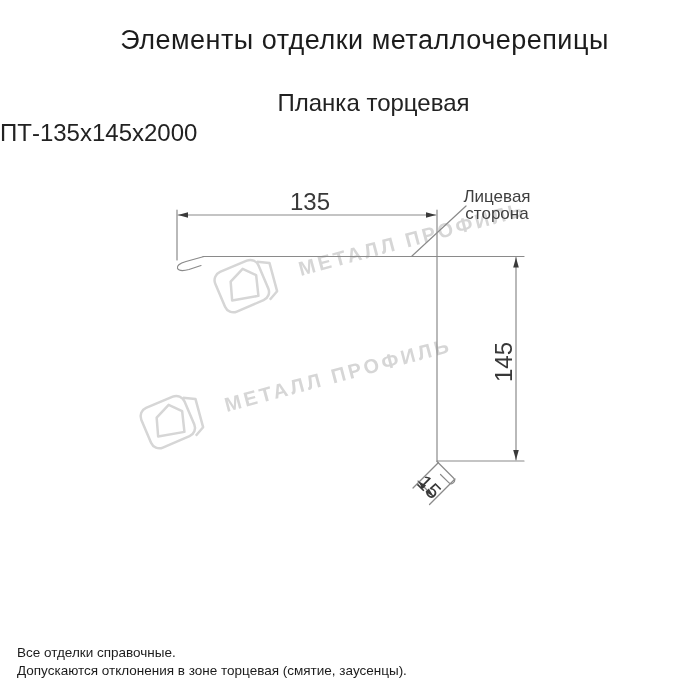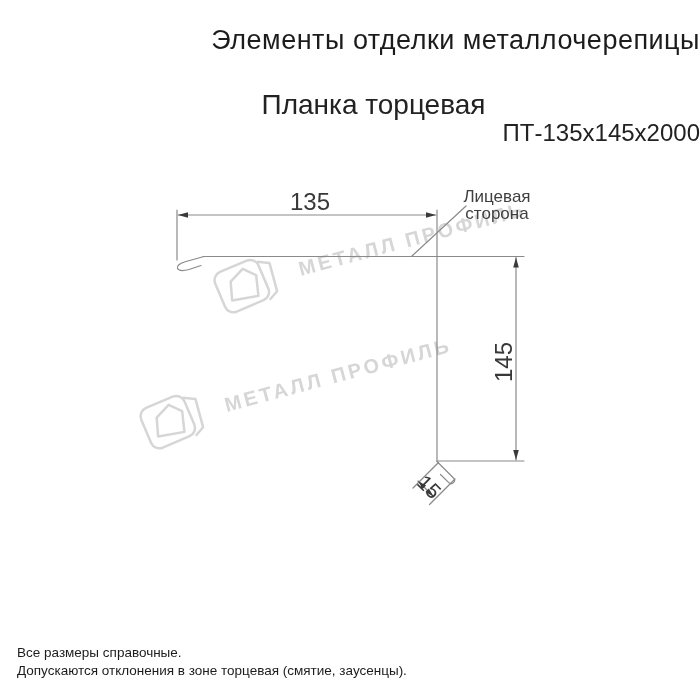--- a/index.html
+++ b/index.html
@@ -7,39 +7,39 @@
   .page {
     position:relative;
     width:700px; height:700px;
     background:#ffffff;
     overflow:hidden;
     font-family:"Liberation Sans", sans-serif;
   }
   .title {
     position:absolute;
     left:0; top:25px; width:700px;
-    text-align:right;
+    text-align:center;
     font-size:27px;
     font-weight:normal;
     color:#1c1c1c;
     letter-spacing:0.5px;
     padding-left:29px;
   }
   .subtitle1 {
     position:absolute;
     left:0; top:89px; width:700px;
     text-align:center;
-    font-size:28px;
+    font-size:24px;
     color:#222222;
     padding-left:47px;
   }
   .subtitle2 {
     position:absolute;
     left:0; top:119px; width:700px;
-    text-align:right;
+    text-align:left;
     font-size:24px;
     color:#222222;
   }
   .watermark {
     position:absolute;
     display:flex;
     align-items:center;
     gap:12px;
     transform-origin:left center;
     transform:rotate(-15deg);
@@ -142,17 +142,17 @@
     <g fill="#383838" font-family="Liberation Sans, sans-serif">
       <text x="310" y="210" text-anchor="middle" font-size="24">135</text>
       <text x="512" y="362" text-anchor="middle" font-size="24" transform="rotate(-90 512 362)">145</text>
       <text x="424" y="492" text-anchor="middle" font-size="21" transform="rotate(45 424 492)">15</text>
       <text x="497" y="202" text-anchor="middle" font-size="17" fill="#3f3f3f">Лицевая</text>
       <text x="497" y="219" text-anchor="middle" font-size="17" fill="#3f3f3f">сторона</text>
     </g>
   </svg>
 
   <div class="footer">
-    <div>Все размеры справочные.</div>
+    <div>Все отделки справочные.</div>
     <div>Допускаются отклонения в зоне торцевая (смятие, заусенцы).</div>
   </div>
 
 </div>
 
 </body></html>

